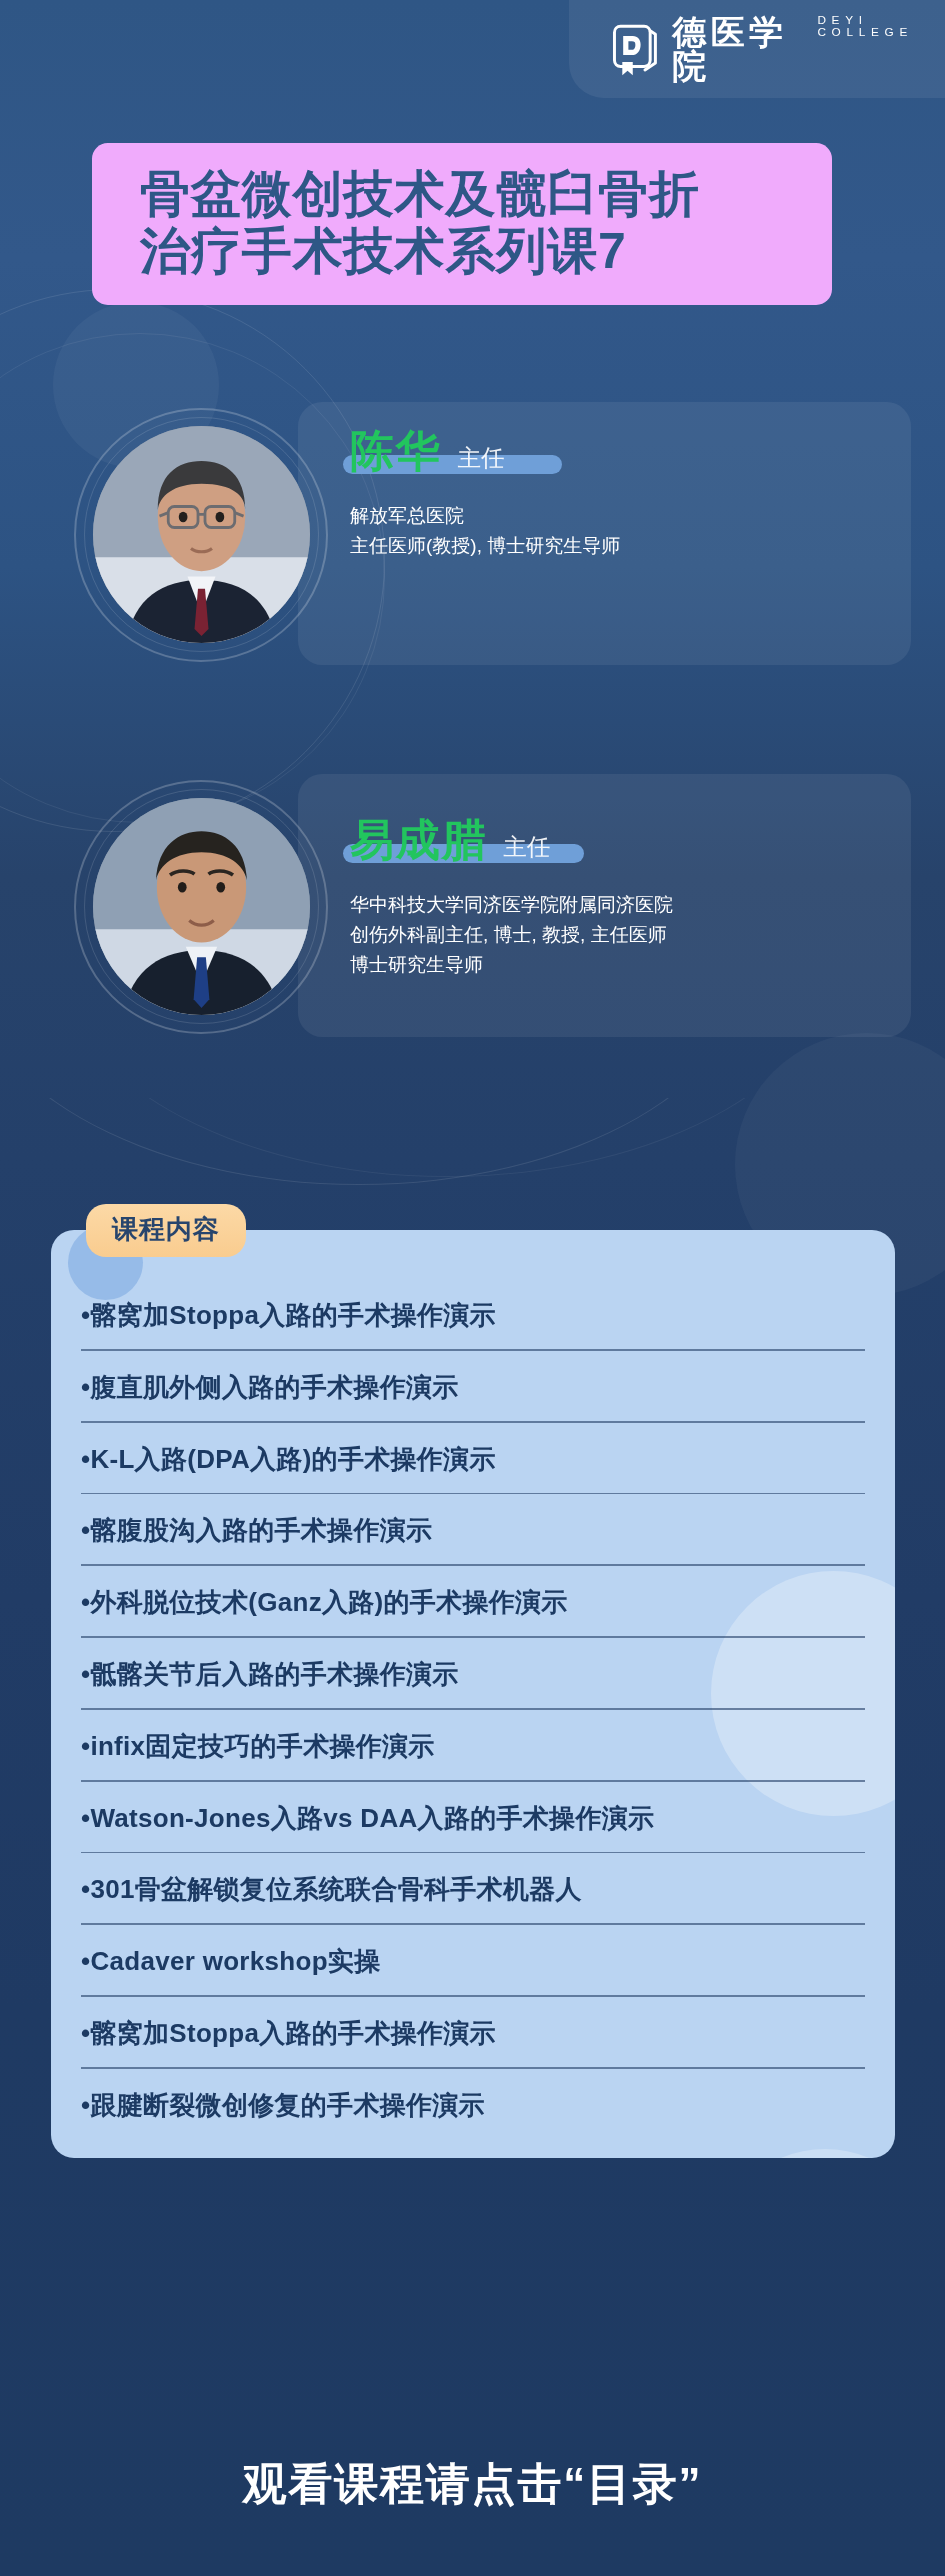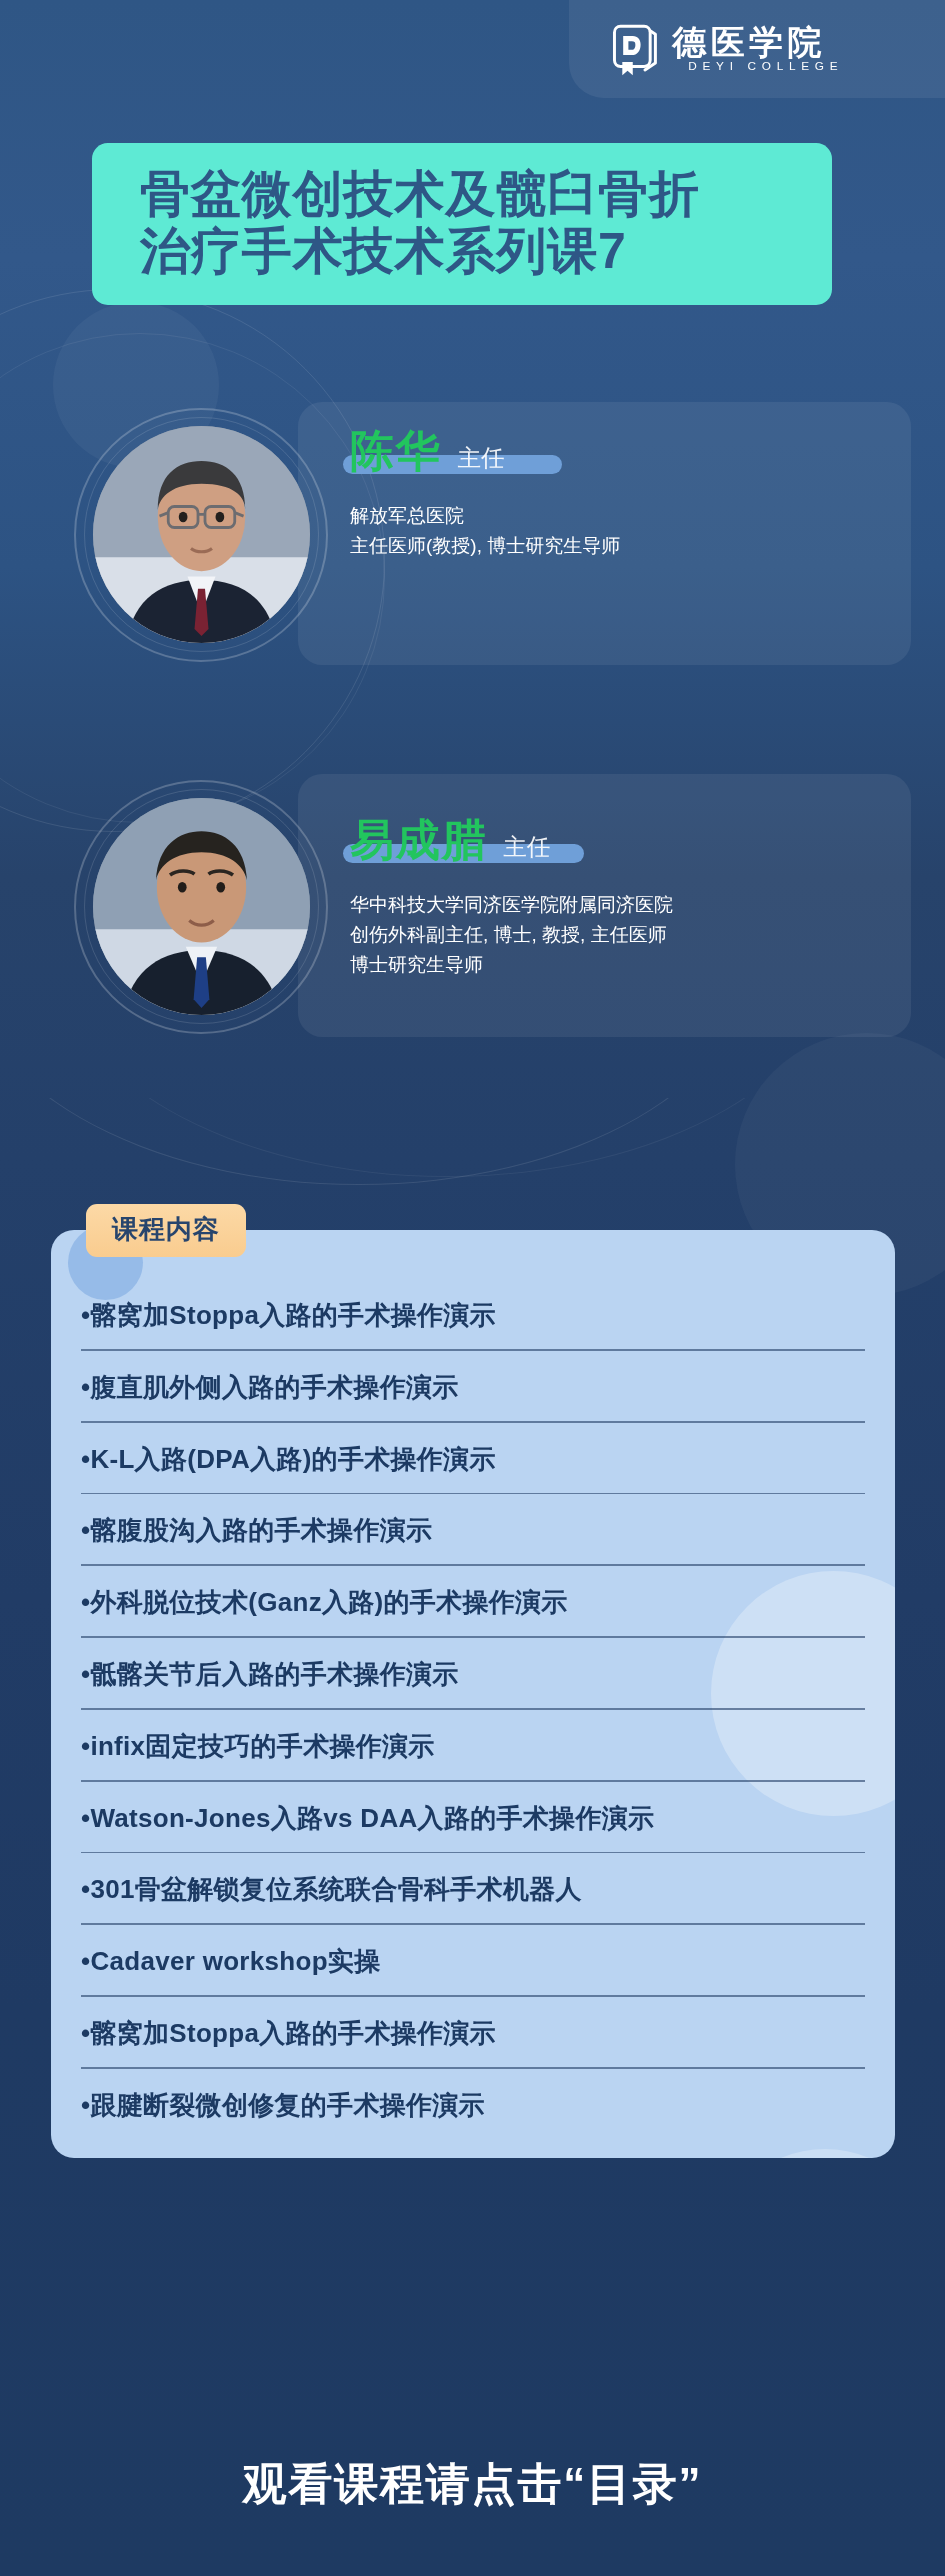--- a/index.html
+++ b/index.html
@@ -26,28 +26,28 @@
   .sw-a { left:-35px; top:-368px; width:788px; height:455px; }
   .sw-b { left:53px; top:-376px; width:788px; height:455px; border-color:rgba(255,255,255,.06)!important; }
 
   
   .logo-card {
     position:absolute; right:0; top:0; width:376px; height:98px;
     background:rgba(255,255,255,.07); border-bottom-left-radius:35px;
     display:flex; align-items:center; padding-left:40px; gap:12.3px;
   }
   .logo-mark { width:51px; height:54px; flex:none; }
-  .logo-txt { display:flex; flex-direction:column; gap:2.6px; }
+  .logo-txt { display:flex; flex-direction:row; gap:2.6px; }
   .logo-cn { font-size:34px; font-weight:bold; color:#fff; letter-spacing:4.4px; line-height:1; }
   .logo-en { font-size:11.8px; color:#fff; letter-spacing:5.7px; line-height:1;margin-left:16px; }
 
   
   .title-card {
     position:absolute; left:92px; top:143px; width:740px; padding:23px 0 26px 48px;
-    background:#5eead4; border-radius:15.8px;
+    background:#f0abfc; border-radius:15.8px;
   }
   .title-card p {
     font-size:50px; font-weight:bold; color:#2e5786; line-height:1.13;
     letter-spacing:0.9px; white-space:nowrap;
   }
 
   
   .speaker { position:absolute; left:35px; width:875px; height:315px; }
   .sp-panel {
     position:absolute; left:263px; top:26px; width:613px; height:263px;
@@ -82,21 +82,21 @@
 
   .speaker.s1 { top:376px; }
   .speaker.s2 { top:748px; }
   .speaker.s2 .sp-body { top:68px; }
   .speaker.s2 .sp-namebar { width:241px; }
 
   
   .badge {
     position:absolute; left:86px; top:1204px; z-index:5;
     background:linear-gradient(180deg,#fcd9a6,#f9cc8f);
-    border-radius:11px; padding:7.9px 26px 10.5px;
+    border-radius:20px; padding:7.9px 26px 10.5px;
     font-size:26px; font-weight:bold; color:#27456d; letter-spacing:0.9px;
   }
   .badge-dot {
     position:absolute; left:68px; top:1225px; width:75px; height:75px;
     border-radius:50%; background:#8fb6e6; opacity:.85; z-index:4;
   }
   .content-card {
     position:absolute; left:51px; top:1230px; width:844px;
     background:#bad4f2; border-radius:23px; padding:49px 0 19px;
     overflow:hidden;

